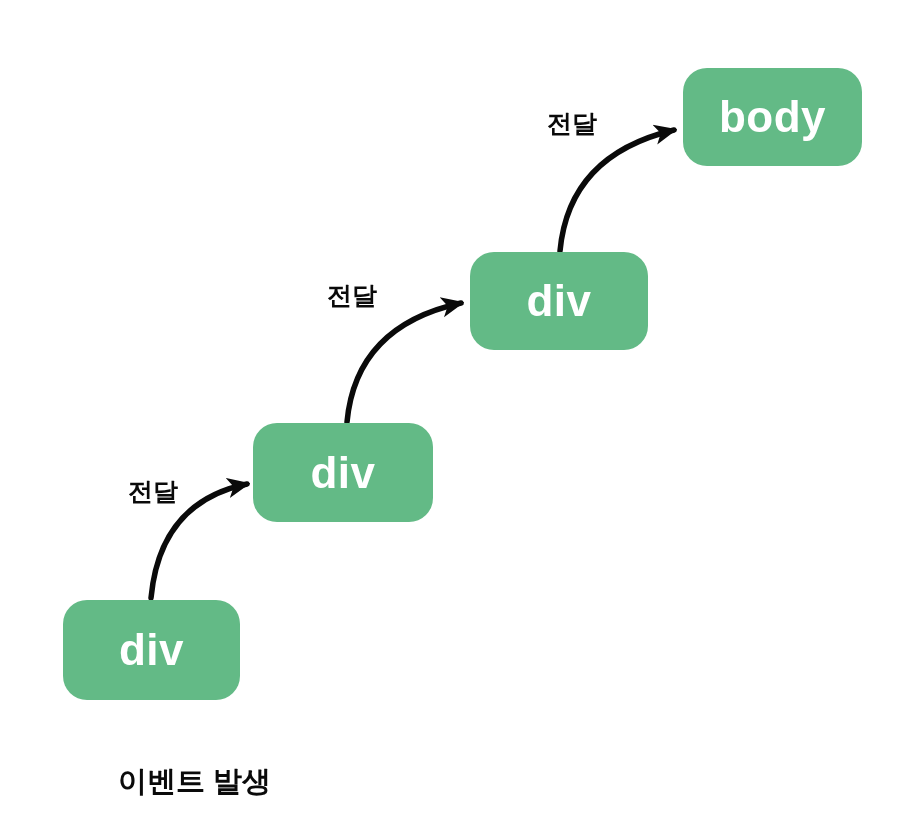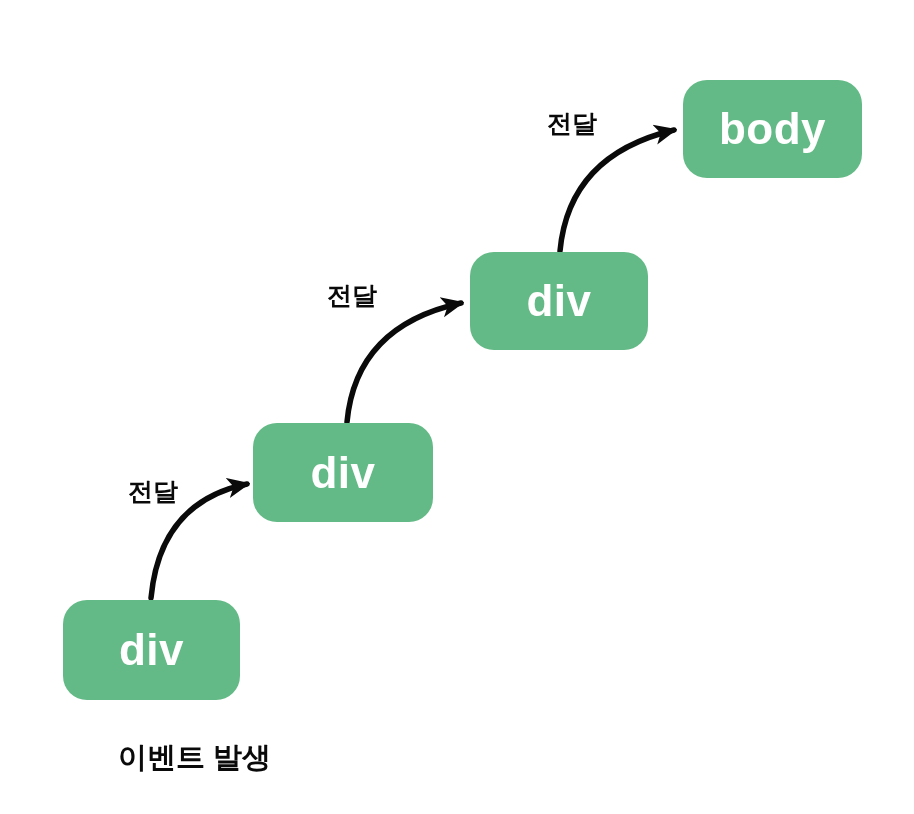--- a/index.html
+++ b/index.html
@@ -22,35 +22,35 @@
     border-radius:24px;
     display:flex;align-items:center;justify-content:center;
     color:var(--node-text);
     font-size:44px;
     font-weight:600;
     letter-spacing:0.5px;
   }
   #node-1{left:63px; top:600px; width:177px; height:100px;}
   #node-2{left:253px;top:423px; width:180px; height:99px;}
   #node-3{left:470px;top:252px; width:178px; height:98px;}
-  #node-4{left:683px;top:80px;  width:179px; height:98px;}
+  #node-4{left:683px;top:68px;  width:179px; height:98px;}
   .edge-label{
     position:absolute;
     transform:translate(-50%,-50%);
     color:var(--ink);
     font-size:25px;
     font-weight:700;
     white-space:nowrap;
   }
   #edge-label-1{left:153px;top:491px;}
   #edge-label-2{left:352px;top:295px;}
   #edge-label-3{left:572px;top:123px;}
   .caption{
     position:absolute;
-    left:118px;top:738px;
+    left:118px;top:762px;
     color:var(--ink);
     font-size:29px;
     font-weight:700;
     white-space:nowrap;
   }
   #arrows{
     position:absolute;left:0;top:0;
     width:914px;height:814px;
     pointer-events:none;
   }

